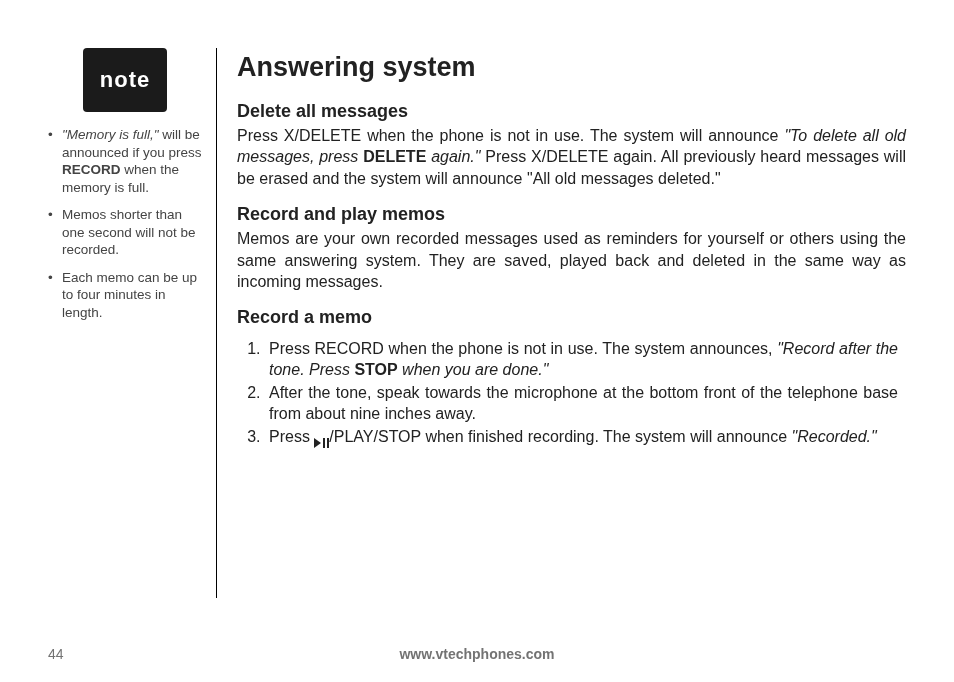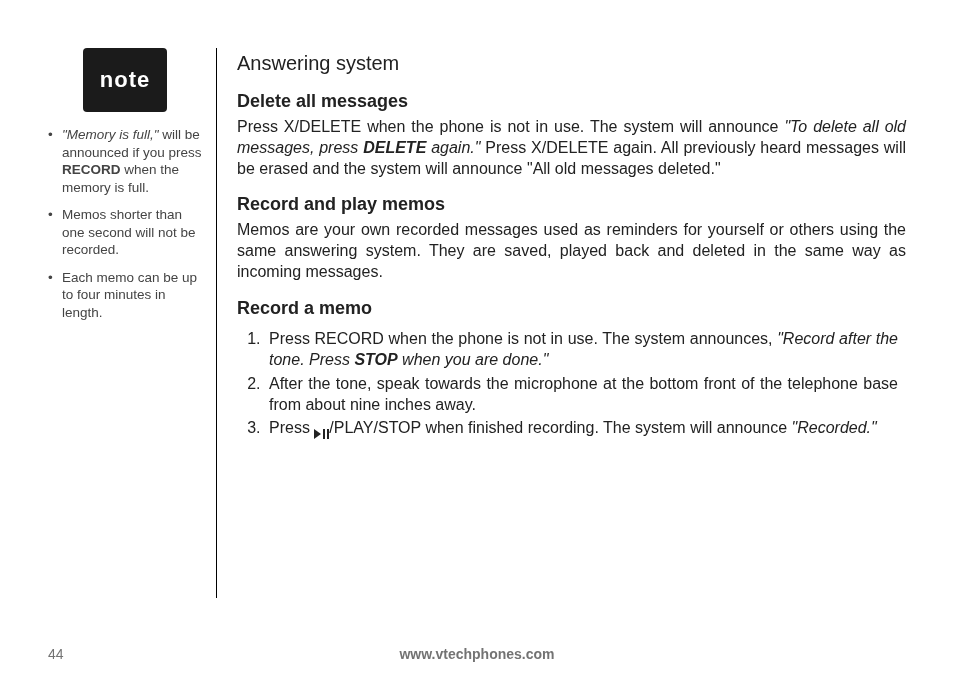--- a/index.html
+++ b/index.html
@@ -73,22 +73,22 @@
   }
 
   .main {
     flex: 1;
     padding-left: 20px;
     font-size: 16px;
     line-height: 1.32;
     color: #222;
   }
   h1.title {
-    font-size: 20px;
-    font-weight: normal;
+    font-size: 27px;
+    font-weight: bold;
     margin: 10px 0 14px 0;
   }
   h2.sect {
     font-size: 18px;
     font-weight: bold;
     margin: 14px 0 2px 0;
   }
   .para {
     margin: 0;
     text-align: justify;
@@ -98,21 +98,21 @@
     padding-left: 20px;
     margin: 8px;
   }
   .ol li {
     text-align: justify;
     margin-bottom: 2px;
     padding-left: 4px;
   }
   .b { font-weight: normal; }
   .i { font-style: italic; }
-  .bi { font-weight: bold; font-style: italic; }
+  .bi { font-weight: bold; }
 
   .play-icon {
     display: inline-block;
     vertical-align: baseline;
     font-size: 0;
     line-height: 0;
     position: relative;
     top: 1px;
   }
   .play-icon::before {

